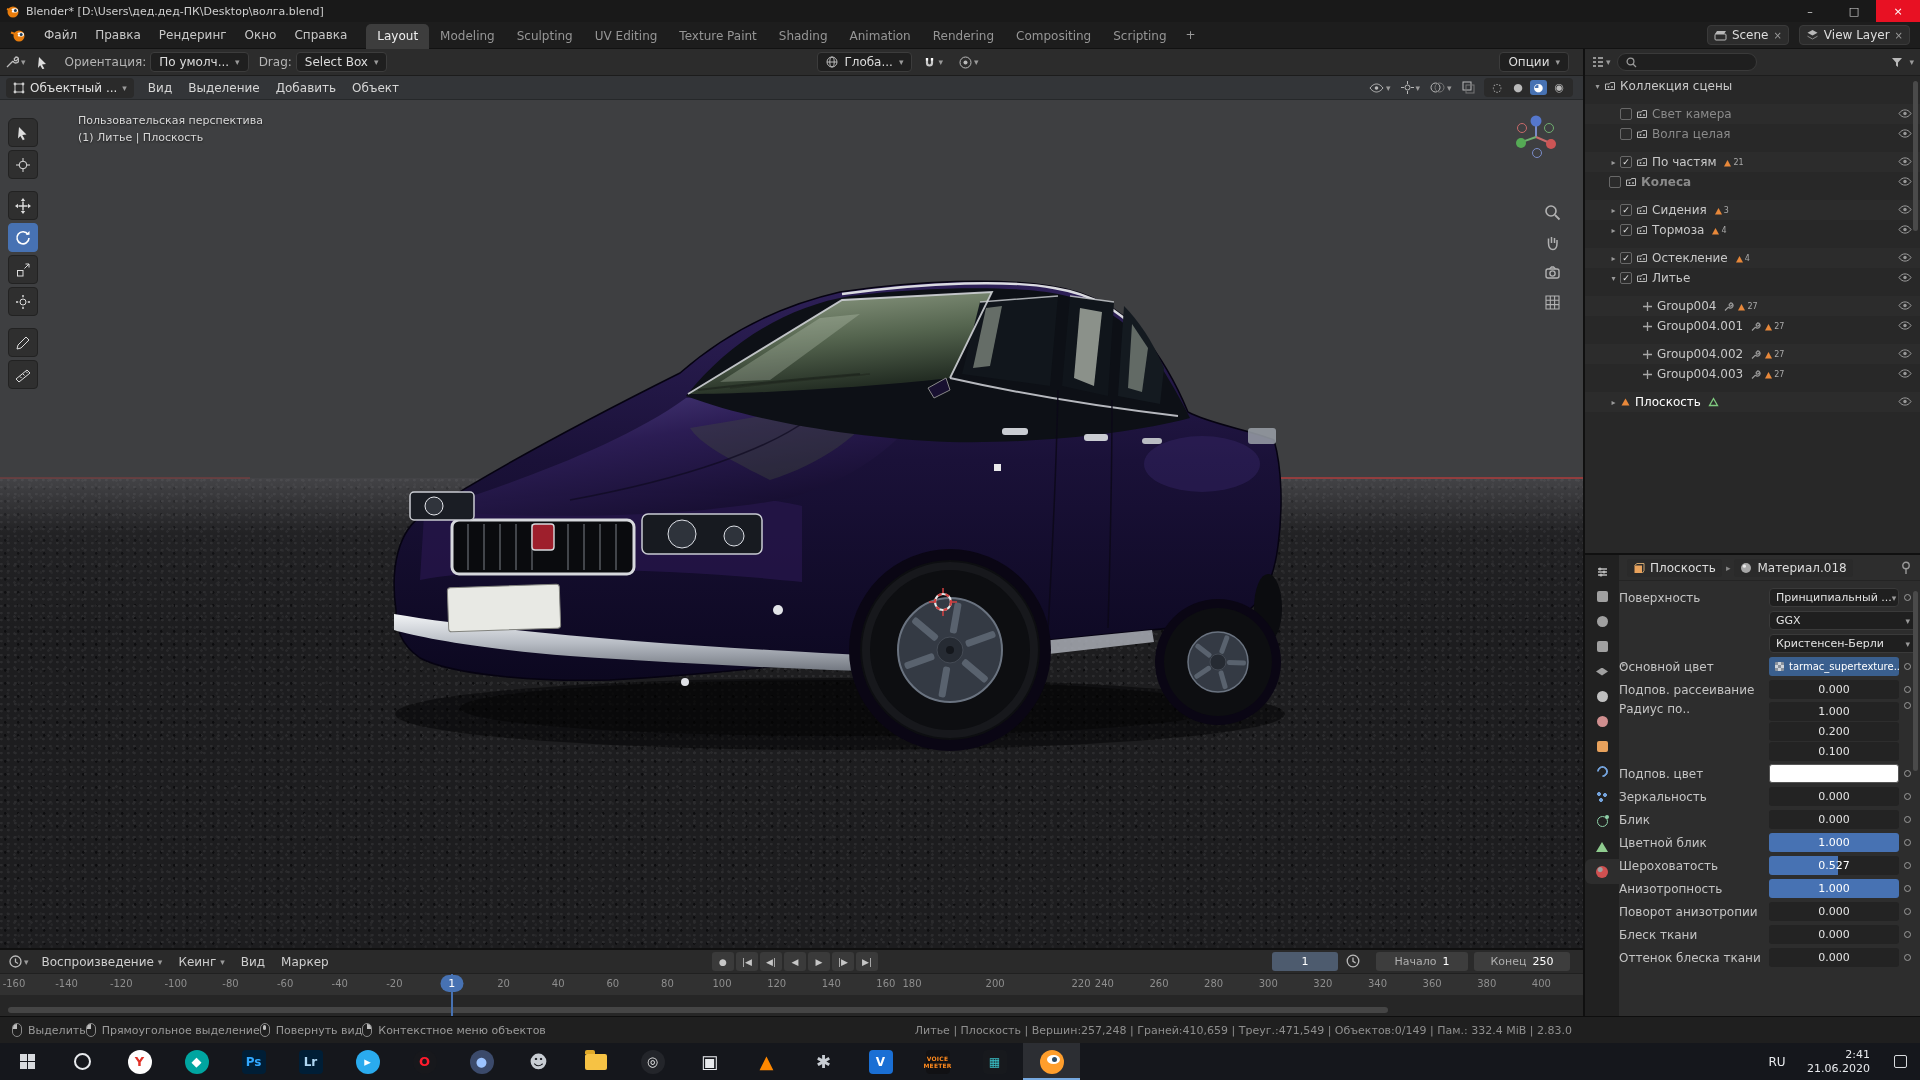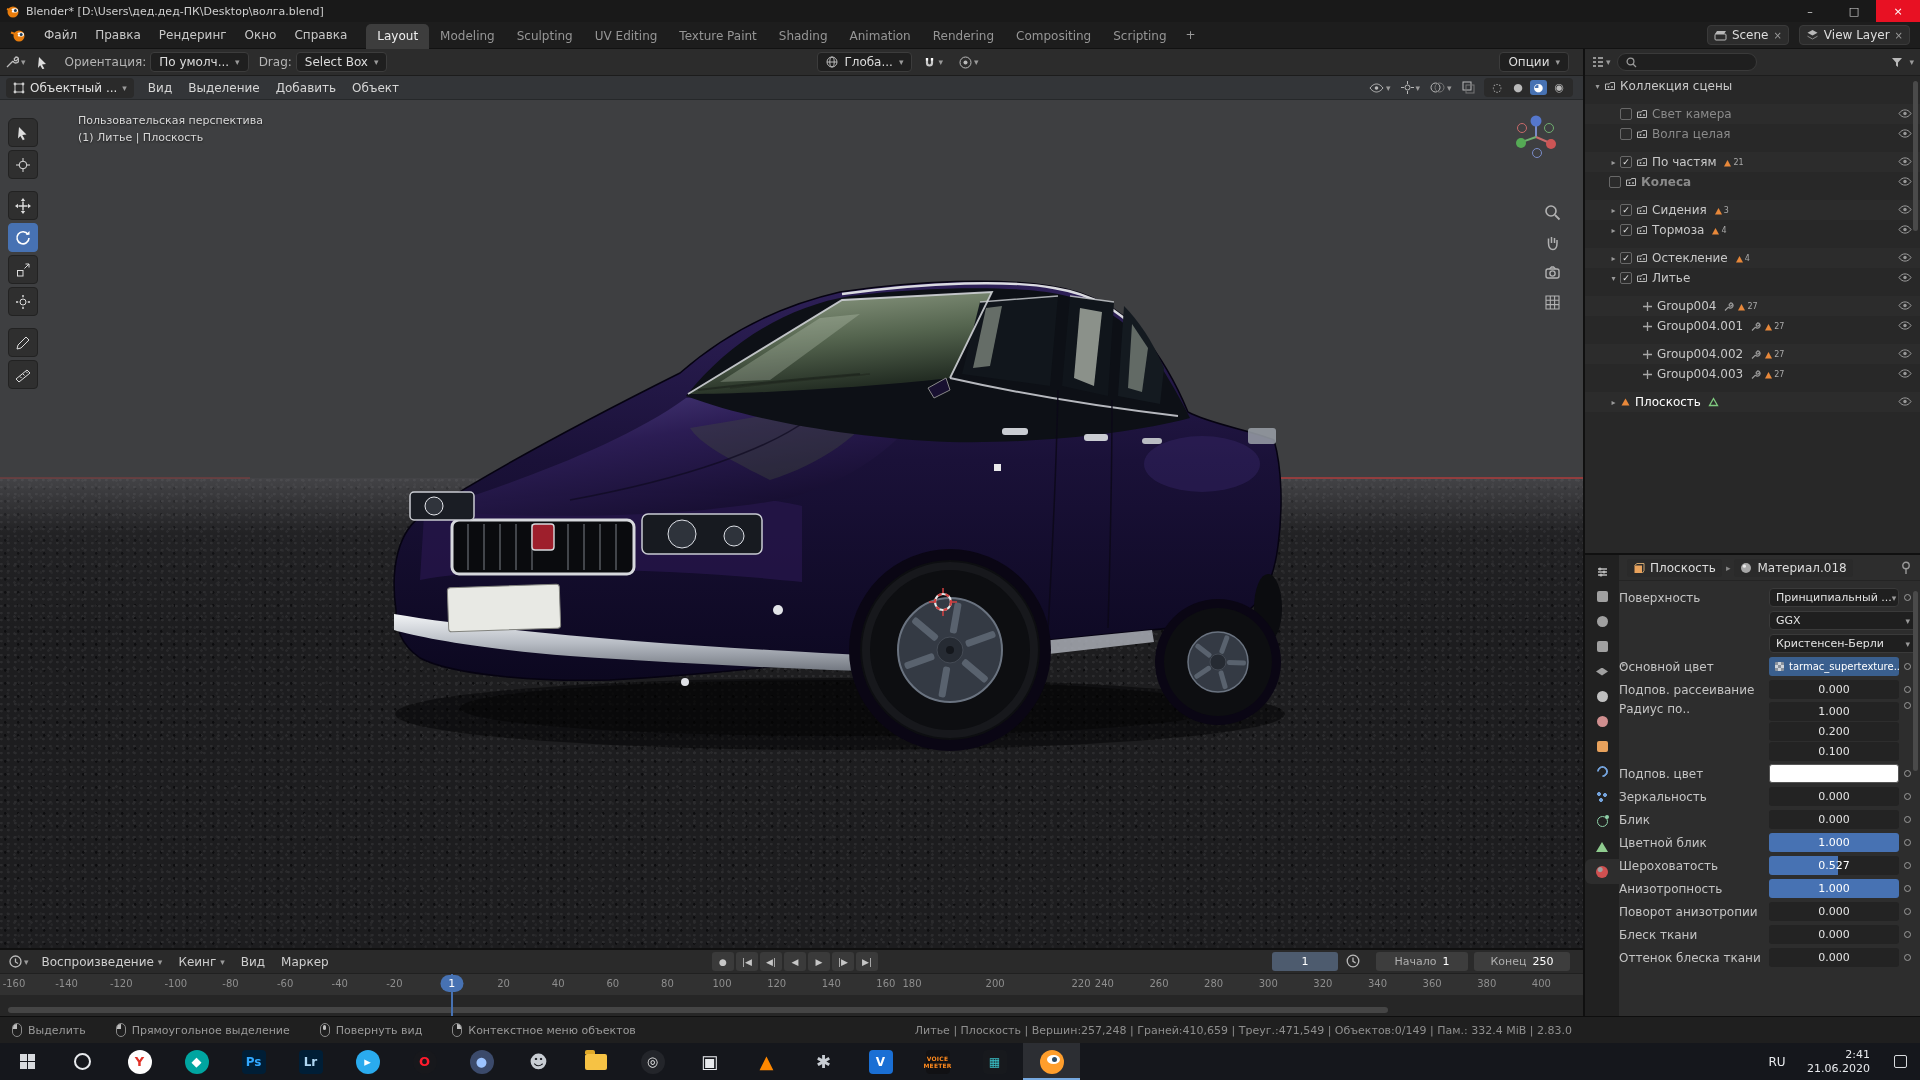--- a/index.html
+++ b/index.html
@@ -147,21 +147,21 @@
   .tl-ruler{position:absolute;left:0;top:24px;right:0;height:22px;background:#313131;border-bottom:1px solid #262626;}
   .tick{position:absolute;top:4px;transform:translateX(-50%);font-size:10px;color:#8e8e8e;}
   .tl-channels{position:absolute;left:0;top:46px;right:0;bottom:0;background:#262626;}
   .tl-hscroll{position:absolute;left:8px;bottom:3px;width:1380px;height:6px;background:#454545;border-radius:3px;}
   .tl-playhead{position:absolute;left:0;top:24px;bottom:0;pointer-events:none;}
   .ph-line{position:absolute;top:0;bottom:0;width:2px;background:#4772b3;}
   .ph-badge{position:absolute;top:1px;transform:translateX(-50%);background:#4772b3;color:#fff;font-size:11px;border-radius:9px;padding:0 8px;line-height:17px;}
 
   
   .statusbar{position:absolute;left:0;top:1016px;right:0;height:27px;background:#1f1f1f;border-top:1px solid #0e0e0e;display:flex;align-items:center;}
-  .sb-hints{display:flex;gap:30px;margin-left:12px;}
+  .sb-hints{display:flex;margin-left:12px;}
   .hint{display:flex;align-items:center;gap:6px;font-size:11px;color:#9a9a9a;}
   .mi{width:10px;height:14px;border:1px solid #8a8a8a;border-radius:5px;position:relative;flex:none;}
   .mi::before{content:"";position:absolute;background:#bdbdbd;}
   .mi.mouse-left::before{left:0;top:0;width:50%;height:45%;border-radius:5px 0 0 0;}
   .mi.mouse-right::before{right:0;top:0;width:50%;height:45%;border-radius:0 5px 0 0;}
   .mi.mouse-middle::before{left:34%;top:6%;width:32%;height:45%;border-radius:2px;}
   .sb-stats{margin-right:348px;font-size:11px;color:#8f8f8f;white-space:nowrap;}
 
   
   .taskbar{position:absolute;left:0;top:1043px;right:0;height:37px;background:#15171c;display:flex;align-items:center;}

